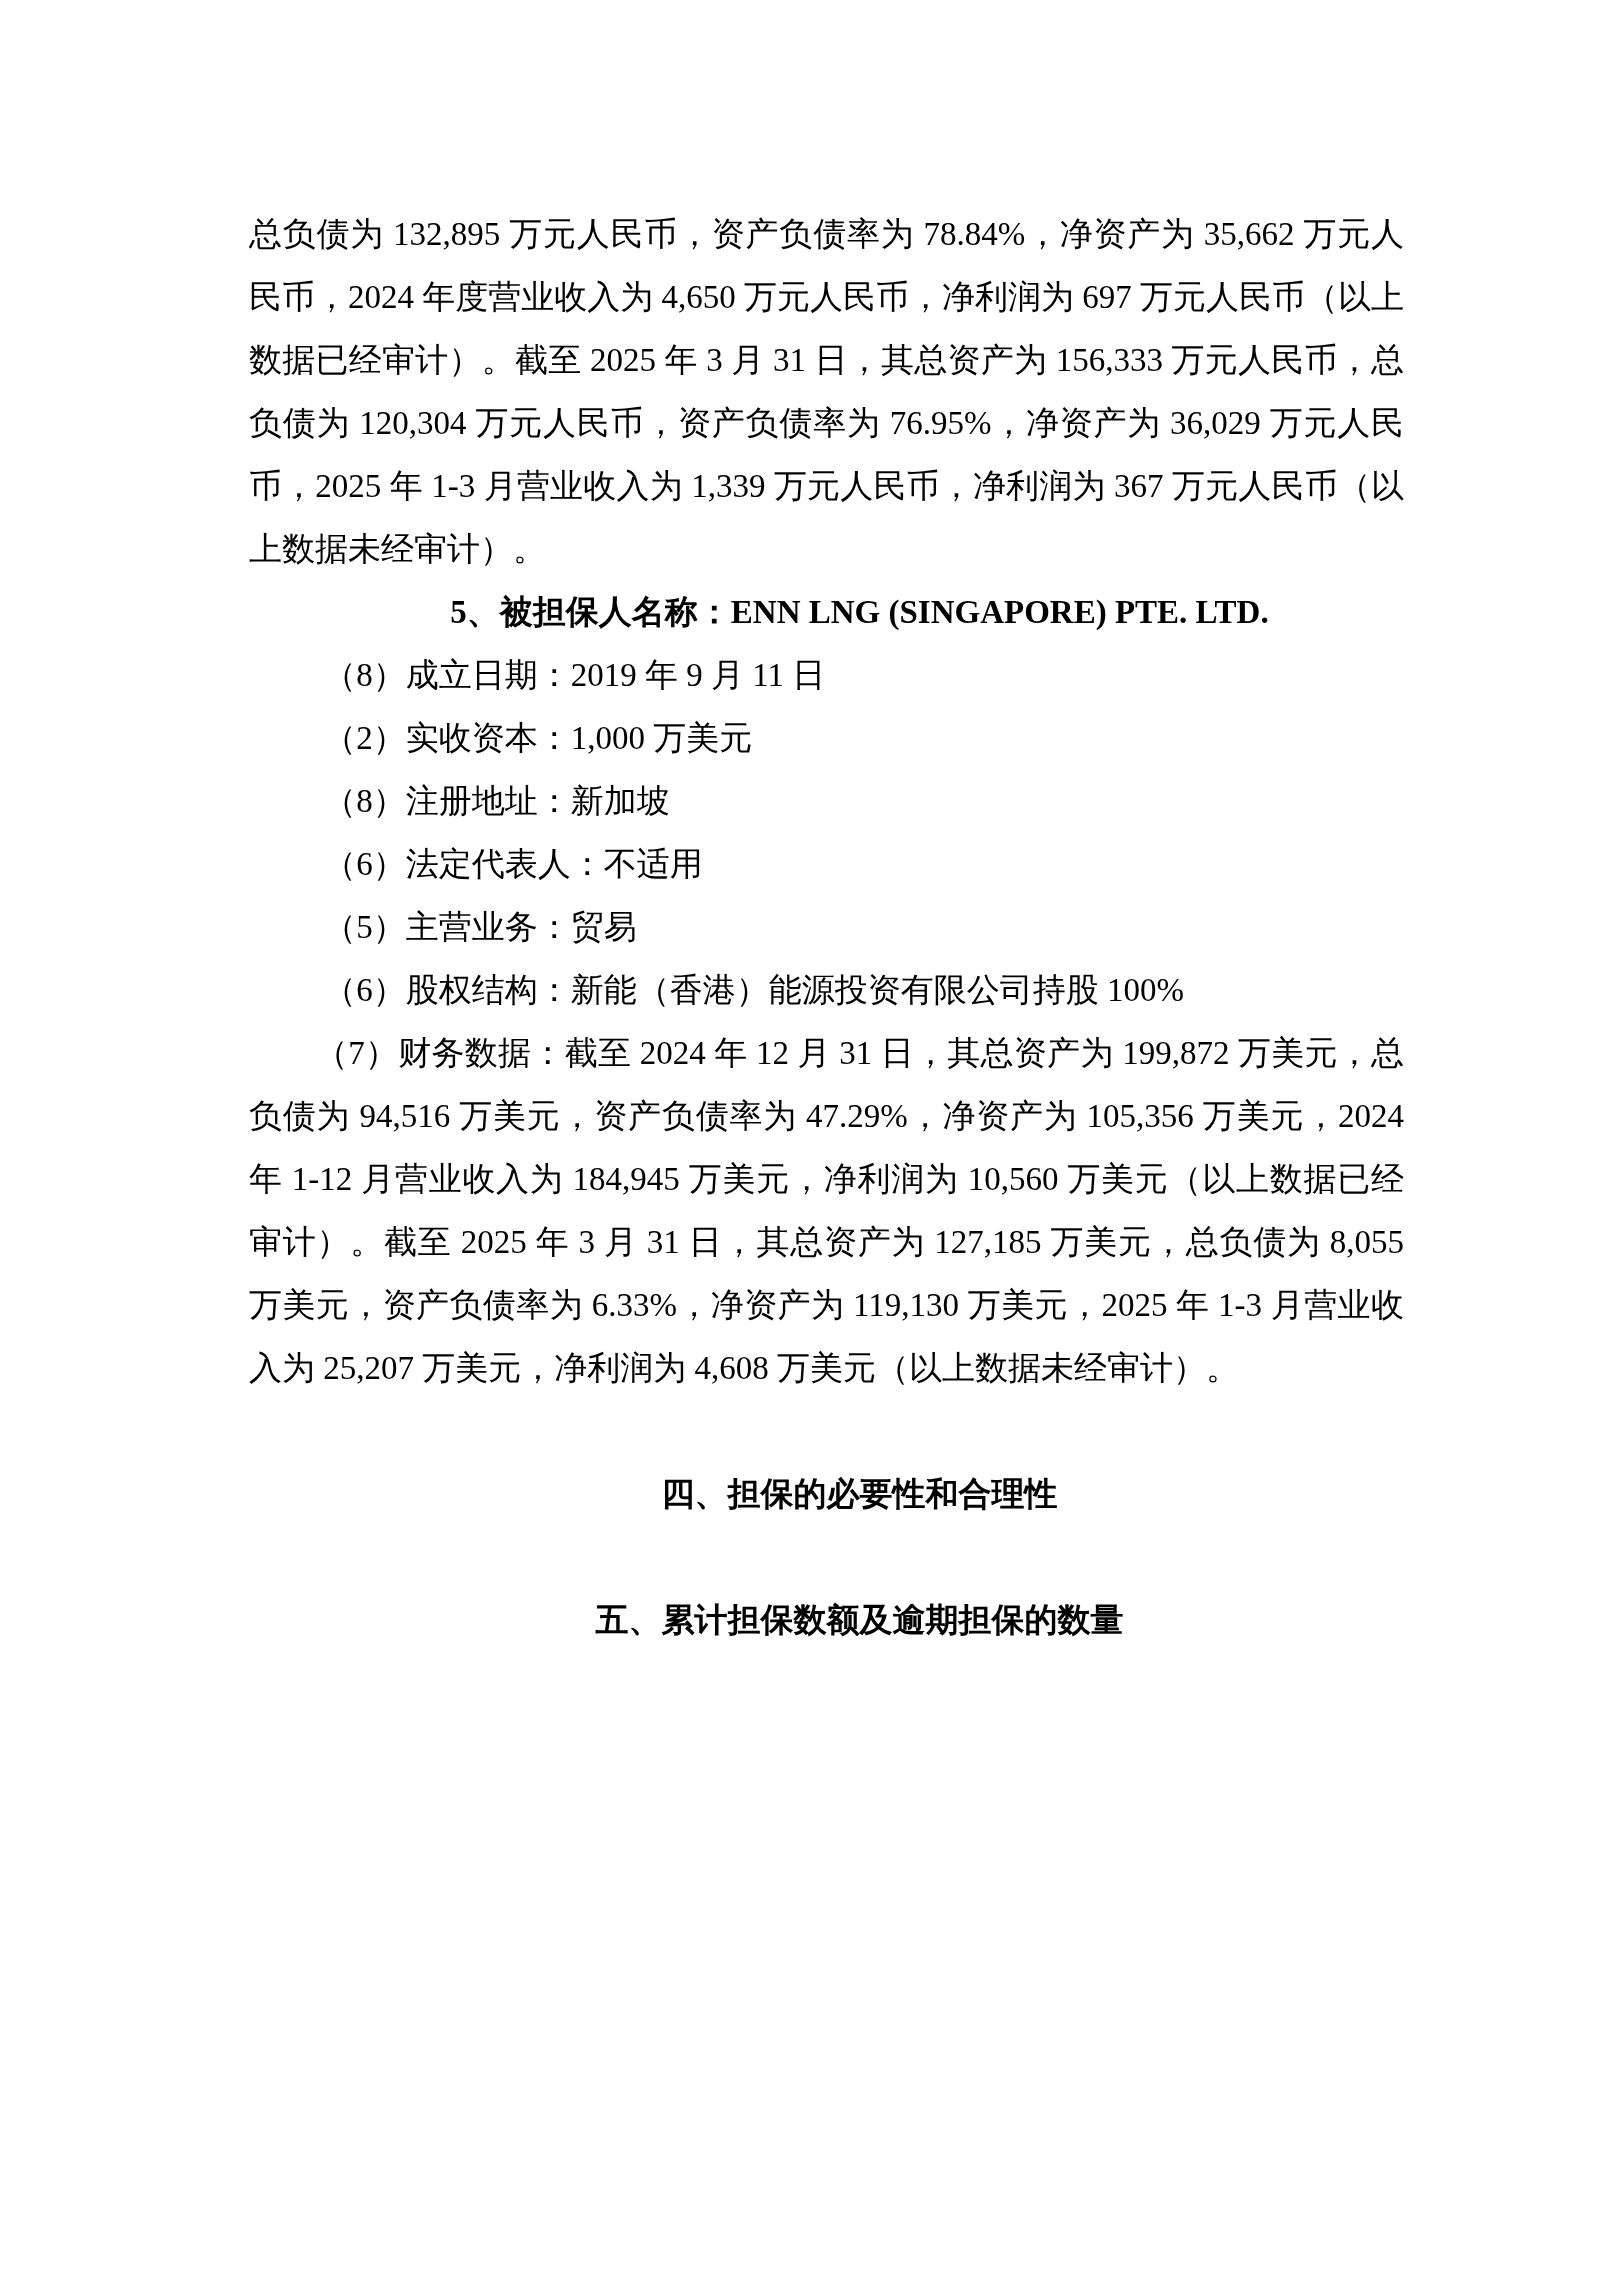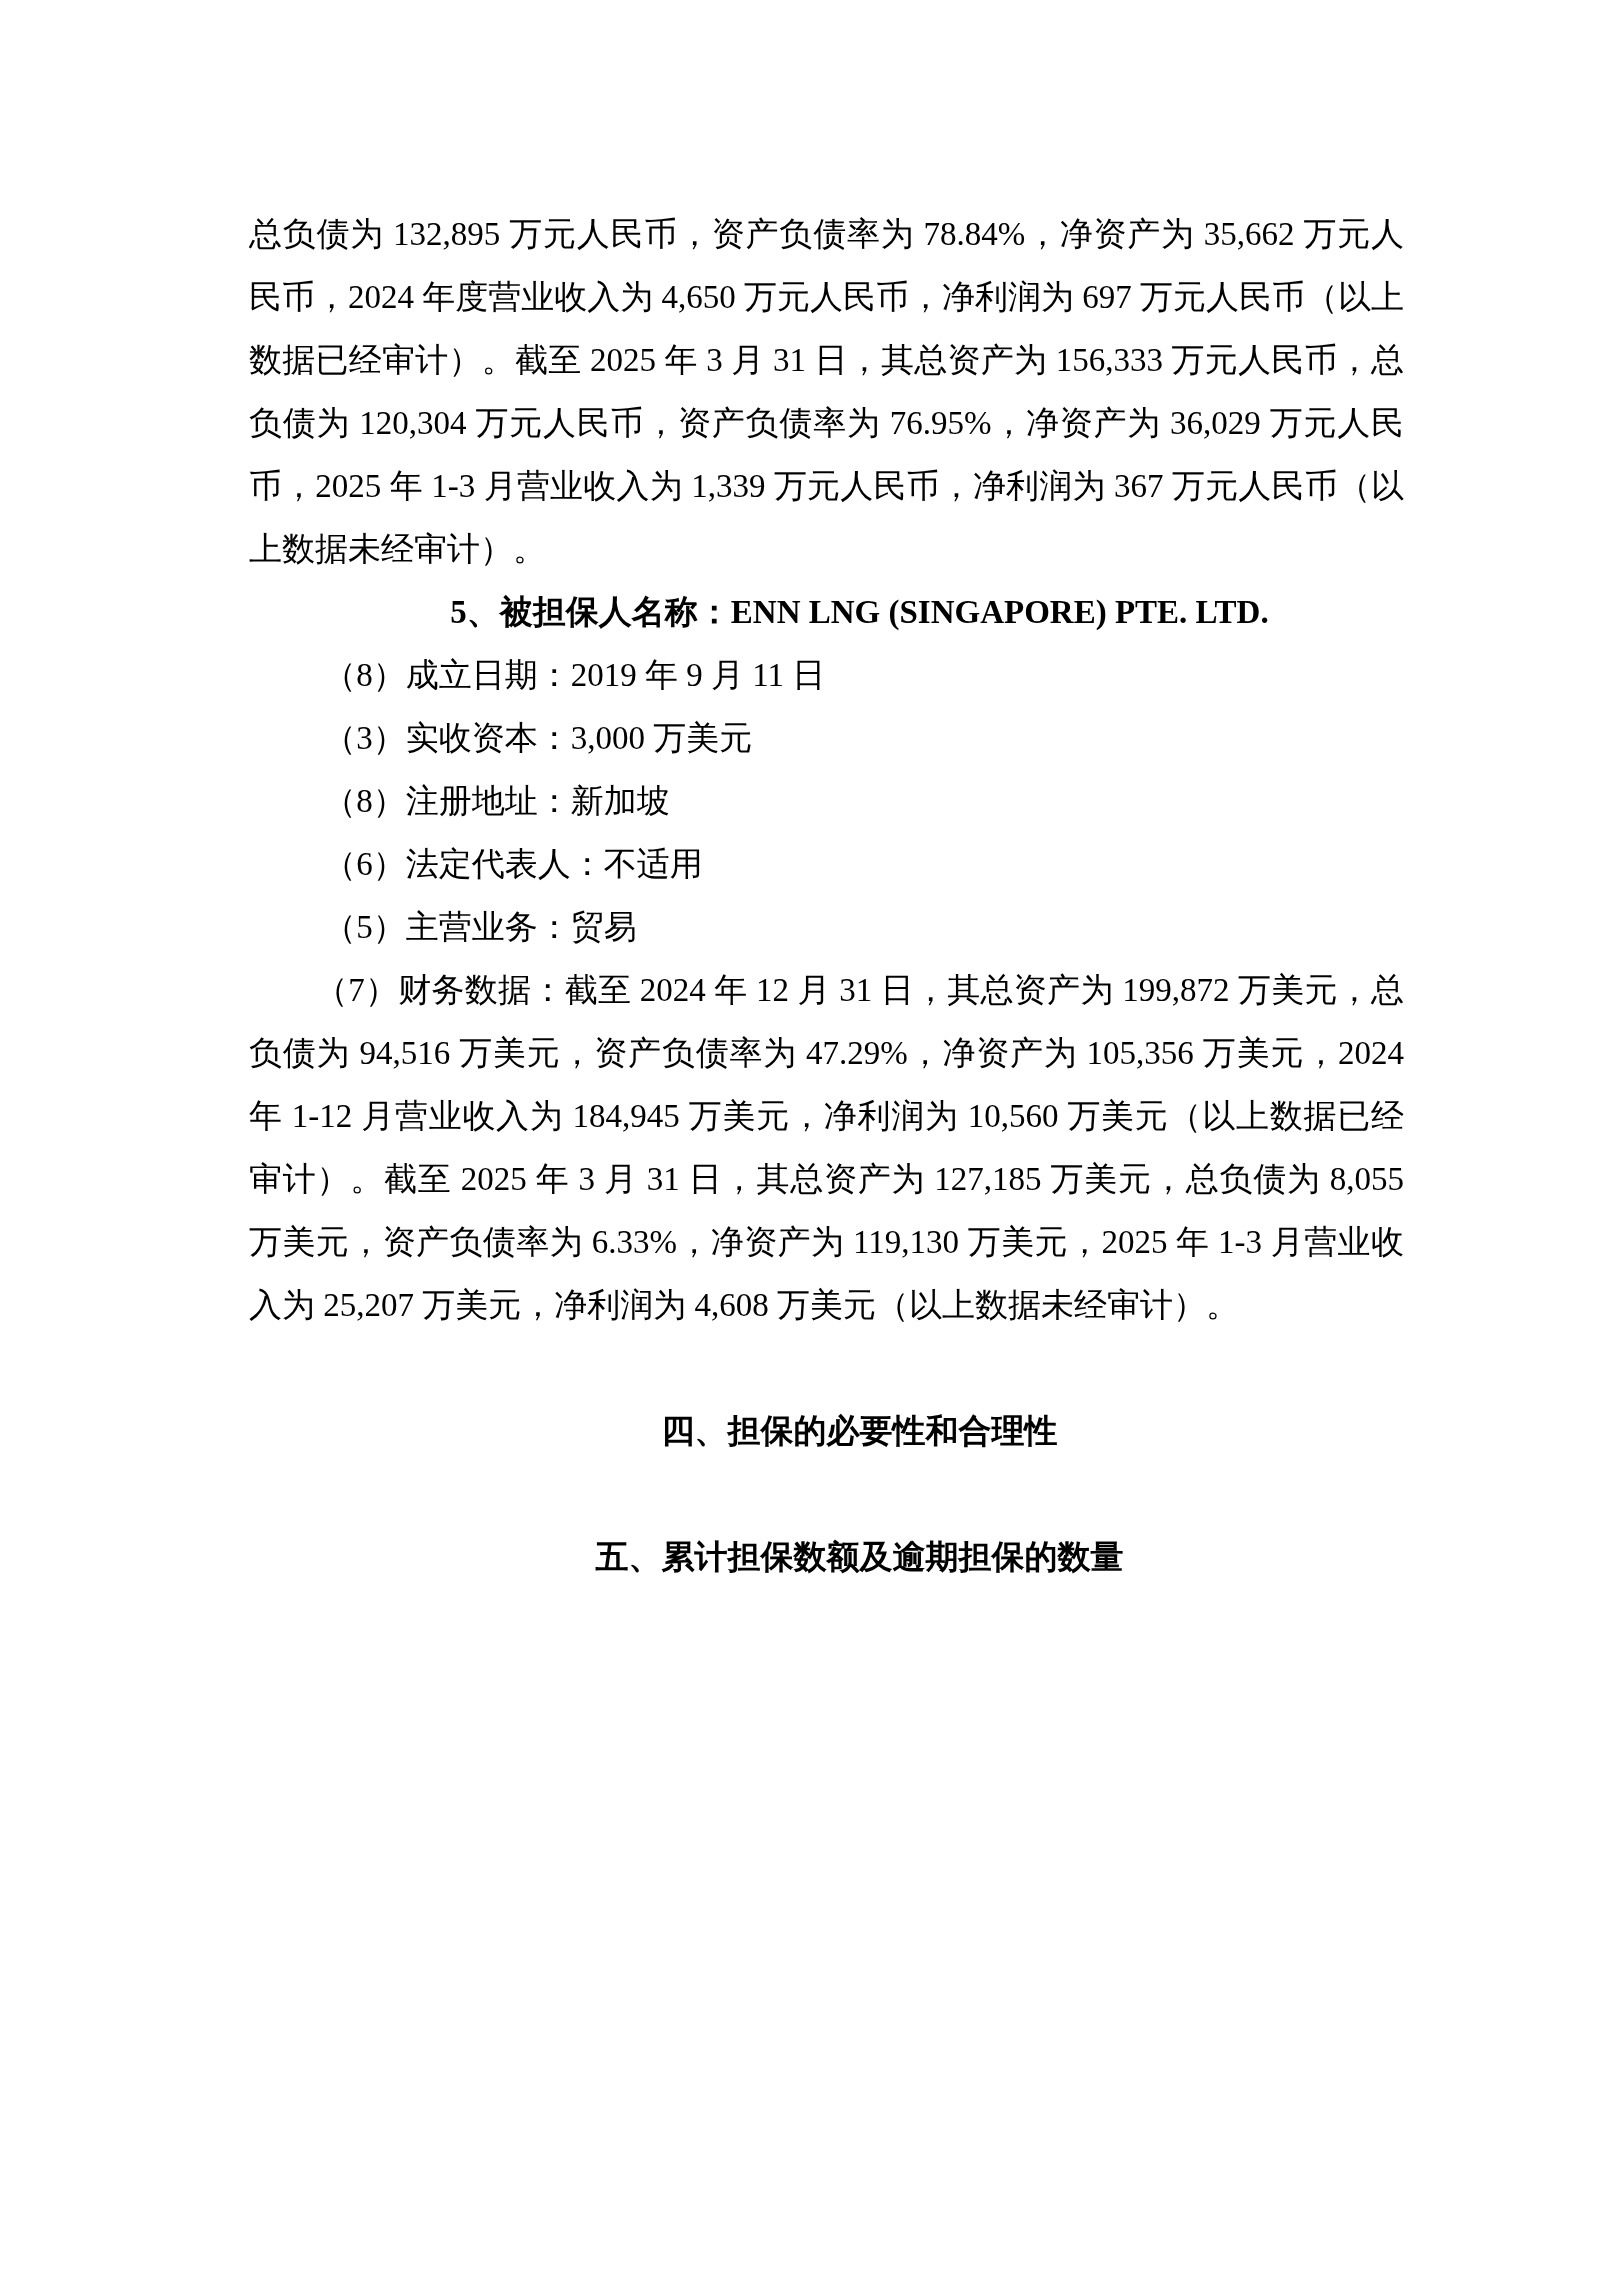--- a/index.html
+++ b/index.html
@@ -44,28 +44,29 @@
 <body>
 
 <div class="page">
 
   <p class="body-par">总负债为 132,895 万元人民币，资产负债率为 78.84%，净资产为 35,662 万元人民币，2024 年度营业收入为 4,650 万元人民币，净利润为 697 万元人民币（以上数据已经审计）。截至 2025 年 3 月 31 日，其总资产为 156,333 万元人民币，总负债为 120,304 万元人民币，资产负债率为 76.95%，净资产为 36,029 万元人民币，2025 年 1-3 月营业收入为 1,339 万元人民币，净利润为 367 万元人民币（以上数据未经审计）。</p>
 
   <p class="heading">5、被担保人名称：ENN LNG (SINGAPORE) PTE. LTD.</p>
 
   <p class="list-item">（8）成立日期：2019 年 9 月 11 日</p>
 
-  <p class="list-item">（3）实收资本：3,000 万美元</p>
+  <p class="list-item">（2）实收资本：1,000 万美元</p>
 
   <p class="list-item">（8）注册地址：新加坡</p>
 
   <p class="list-item">（6）法定代表人：不适用</p>
 
   <p class="list-item">（5）主营业务：贸易</p>
 
+  <p class="list-item">（6）股权结构：新能（香港）能源投资有限公司持股 100%</p>
 
   <p class="body-par indent">（7）财务数据：截至 2024 年 12 月 31 日，其总资产为 199,872 万美元，总负债为 94,516 万美元，资产负债率为 47.29%，净资产为 105,356 万美元，2024 年 1-12 月营业收入为 184,945 万美元，净利润为 10,560 万美元（以上数据已经审计）。截至 2025 年 3 月 31 日，其总资产为 127,185 万美元，总负债为 8,055 万美元，资产负债率为 6.33%，净资产为 119,130 万美元，2025 年 1-3 月营业收入为 25,207 万美元，净利润为 4,608 万美元（以上数据未经审计）。</p>
 
   <p class="heading gap-above">四、担保的必要性和合理性</p>
 
 
   <p class="heading gap-above">五、累计担保数额及逾期担保的数量</p>
 
 
 </div>

